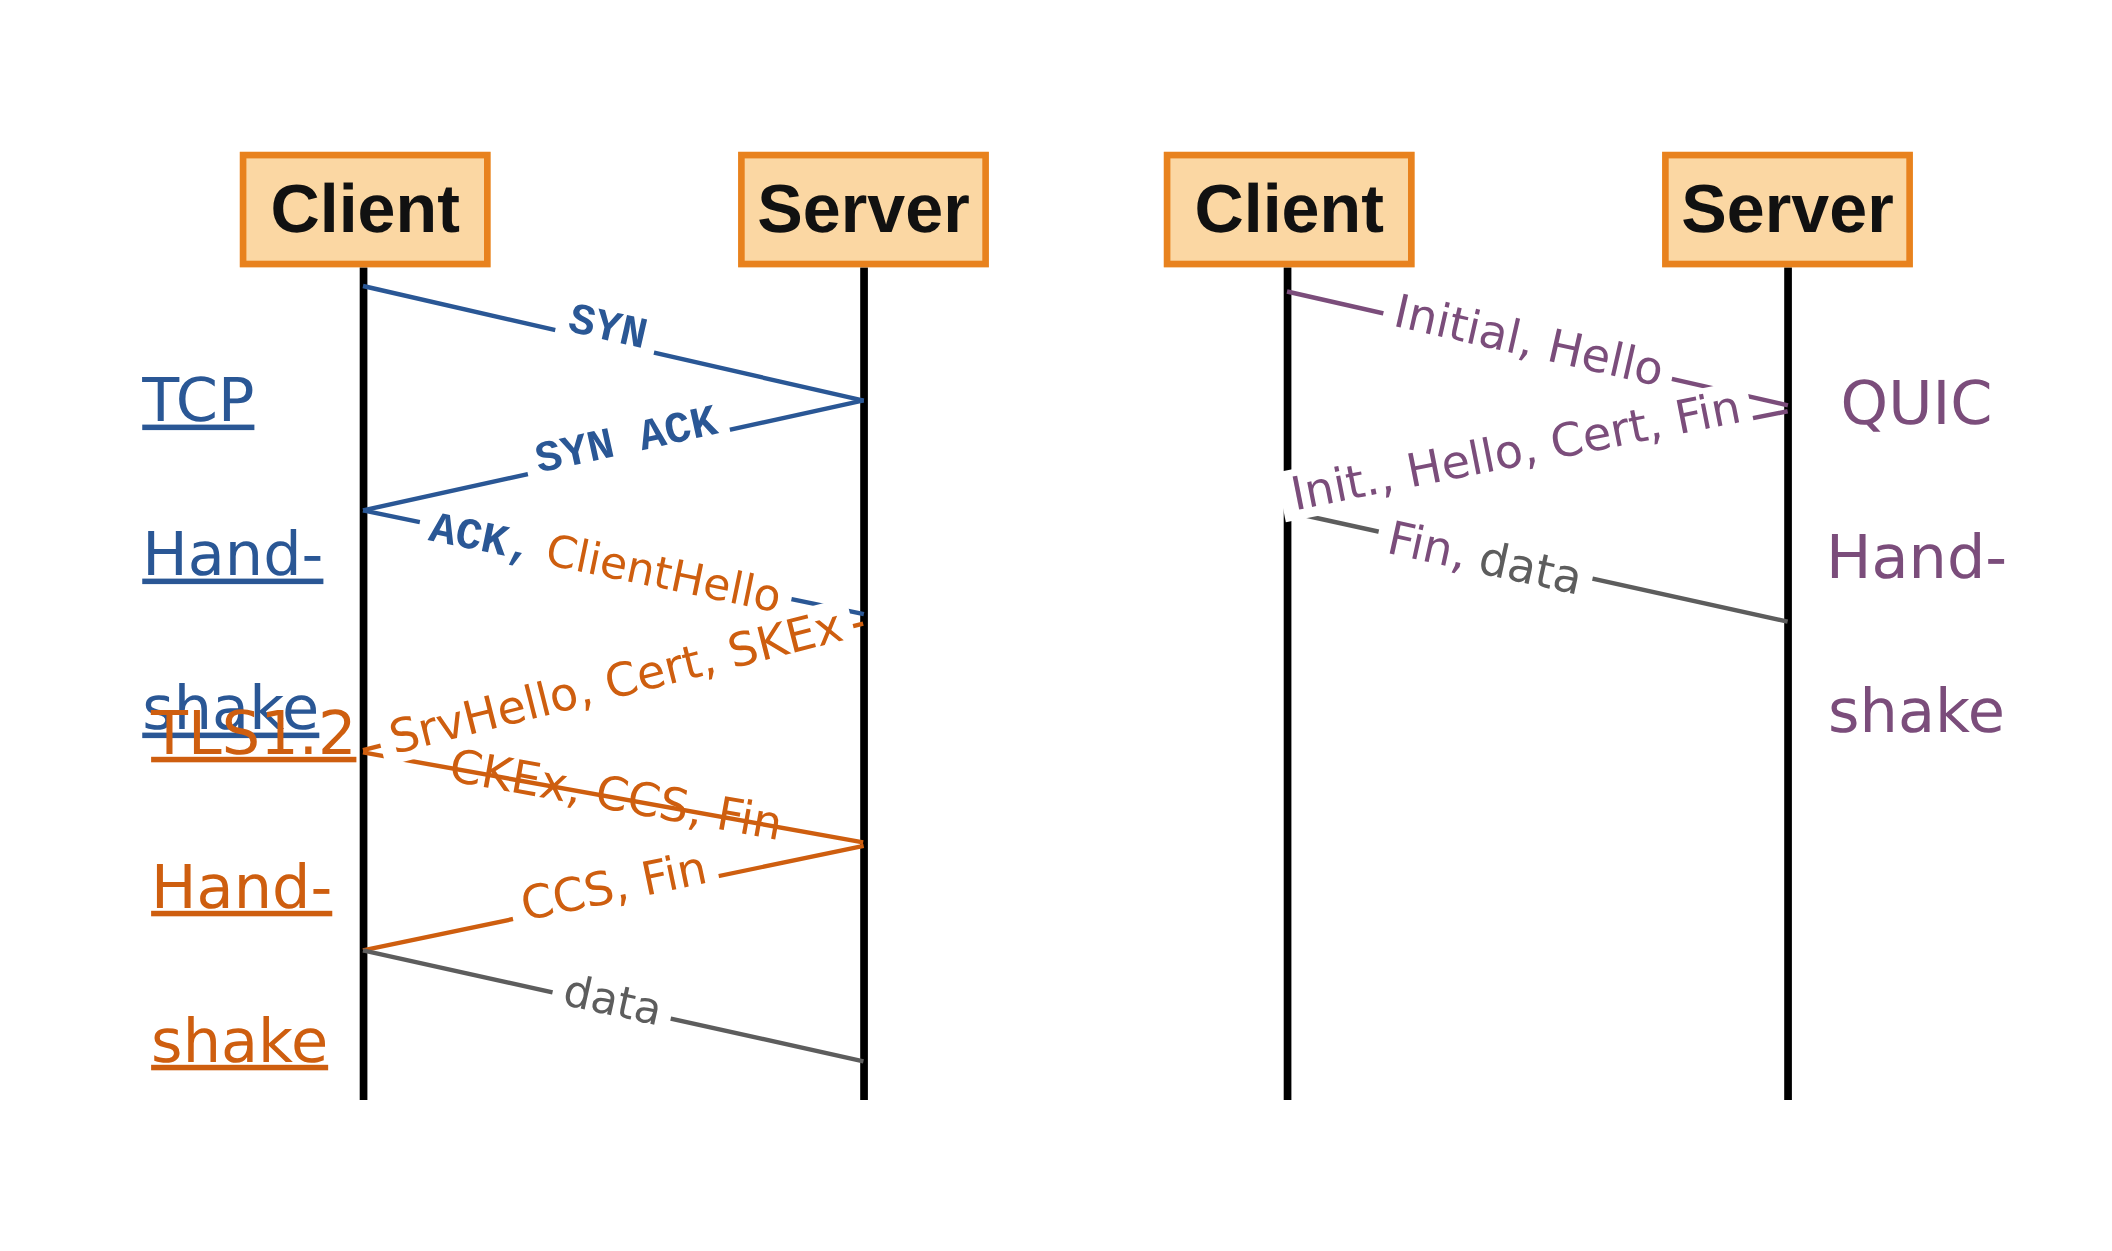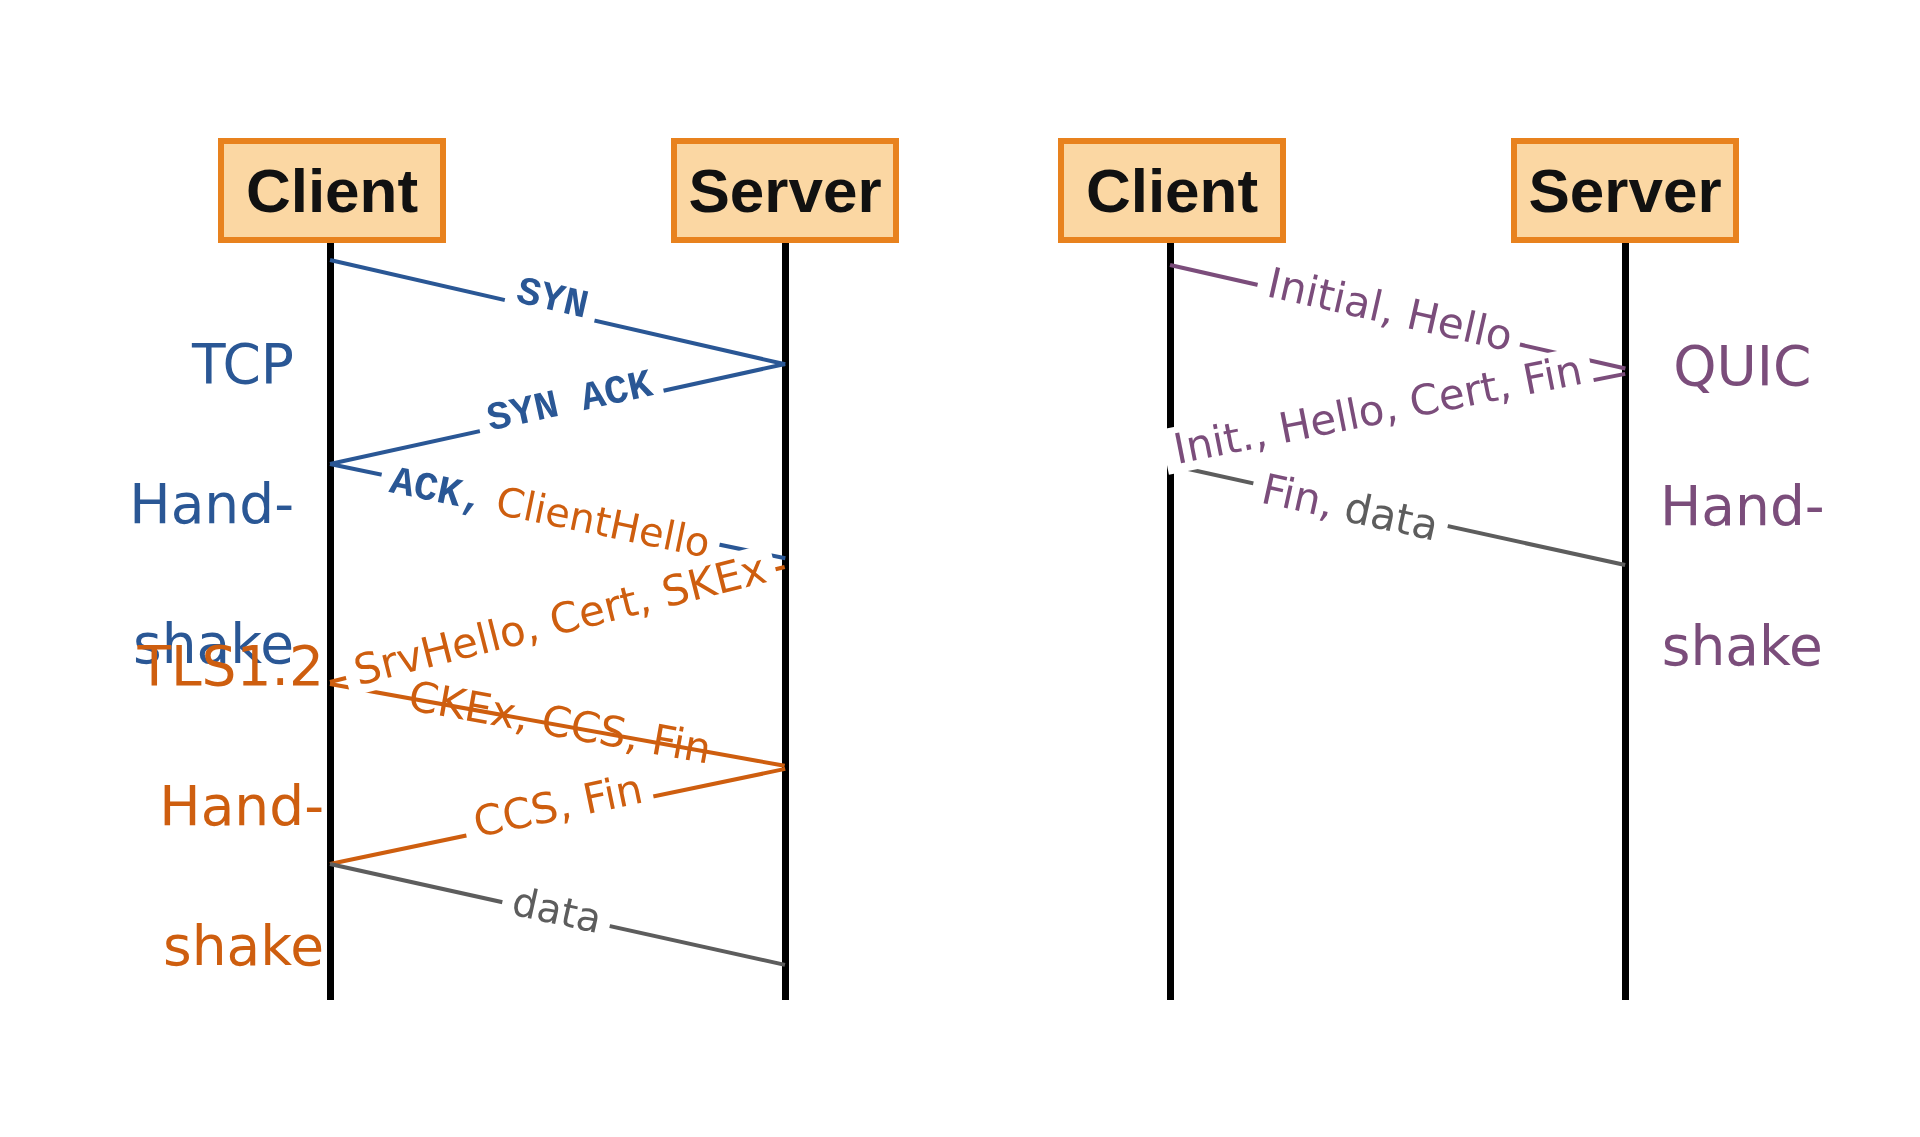--- a/index.html
+++ b/index.html
@@ -26,21 +26,21 @@
   .wbg{background:#ffffff;padding:0 10px;}
   .mono{font-family:"Liberation Mono",monospace;font-weight:bold;font-size:40px;}
   .sans{font-family:"DejaVu Sans",sans-serif;}
   .blue-t{color:#2a5795;}
   .orange-t{color:#ce5e0f;}
   .purple-t{color:#7b4d7b;}
   .gray-t{color:#5d5d5d;}
   .proto-label{
     position:absolute;font-size:55px;line-height:70px;white-space:pre-line;
   }
-  .alignR{text-align:right;}
+  .alignR{text-align:left;text-decoration:underline;}
   .alignL{text-align:center;}
   .gap2{margin-left:12px;}
 </style>
 </head>
 <body>
 
 <div id="canvas">
 
   <div class="lifeline" style="left:327px;"></div>
   <div class="lifeline" style="left:782px;"></div>

